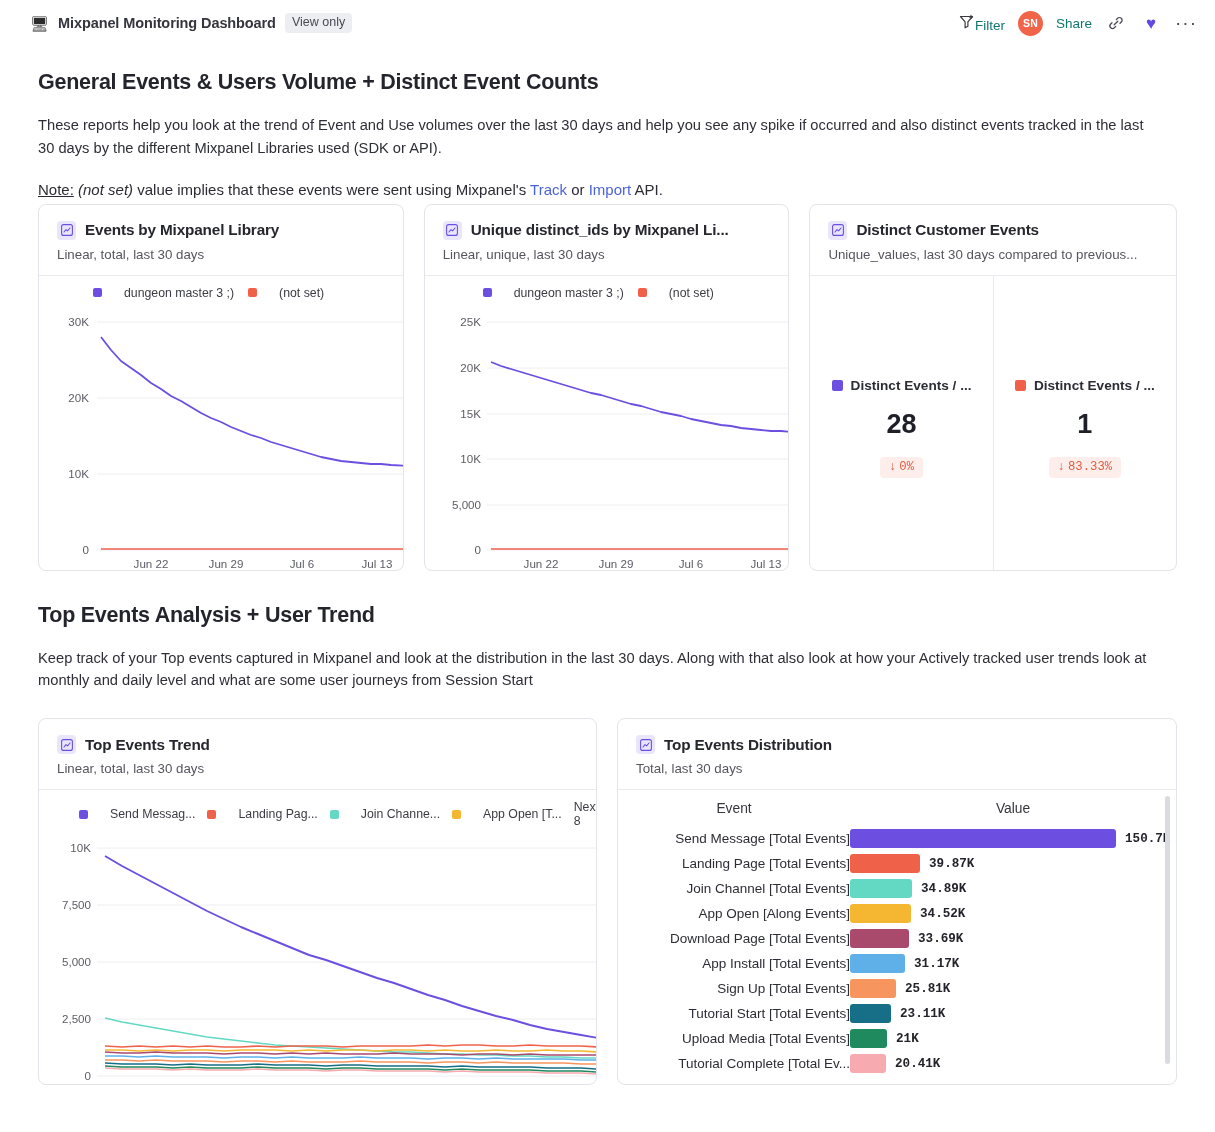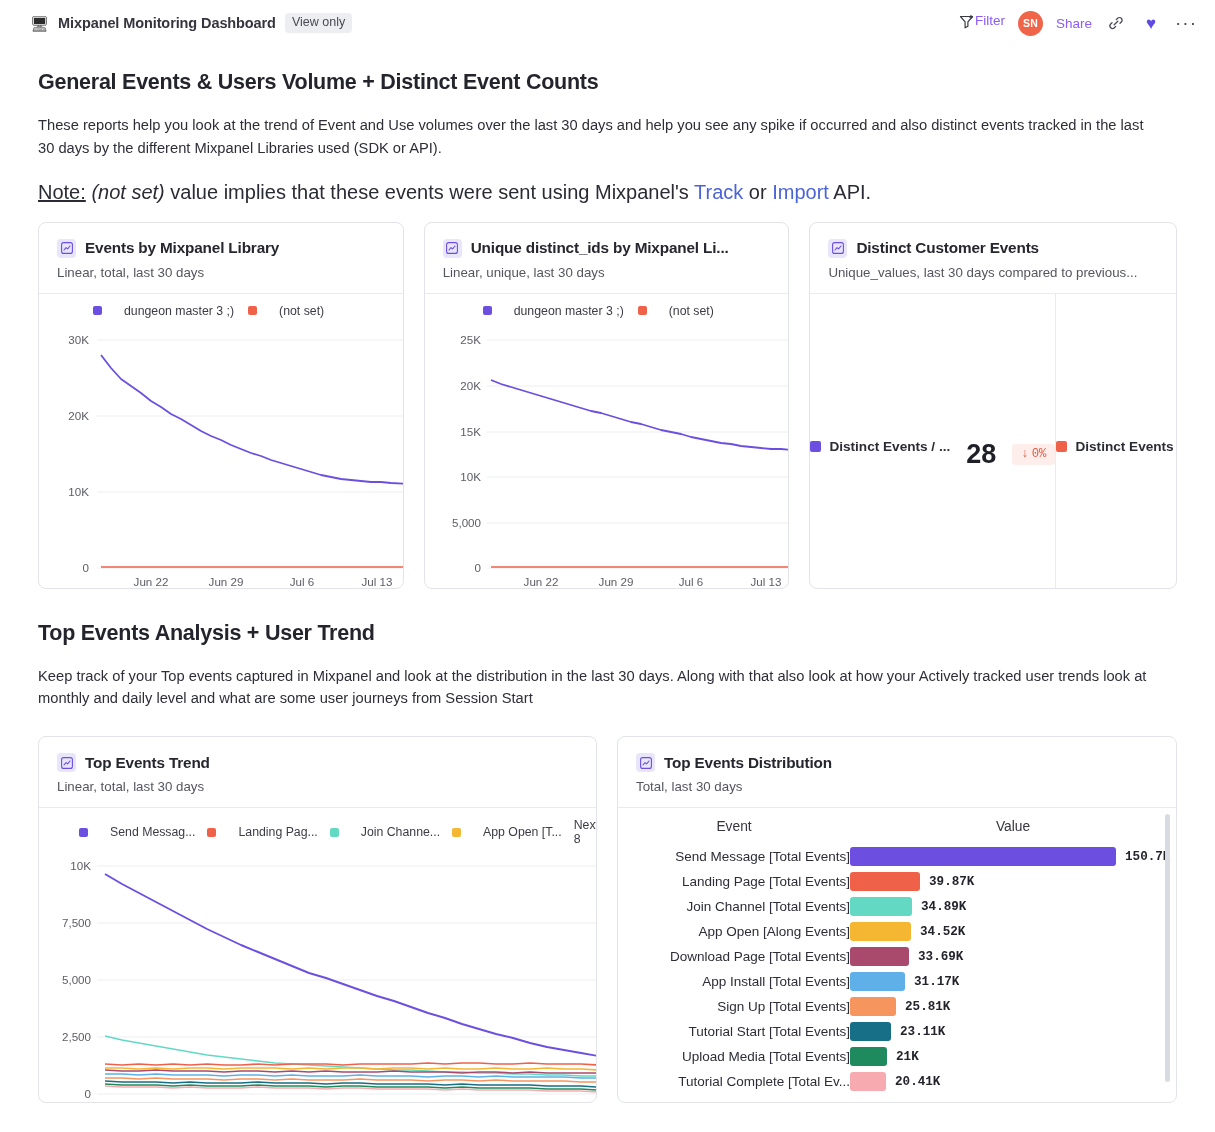--- a/index.html
+++ b/index.html
@@ -42,23 +42,23 @@
     line-height: 1;
   }
   .topbar-right {
     margin-left: auto;
     display: flex;
     align-items: center;
     gap: 13px;
   }
   .tb-item {
     display: flex;
-    align-items: flex-start;
+    align-items: flex-end;
     font-size: 13.5px;
-    color: #8b5cf6;
+    color: #0f766e;
     cursor: pointer;
   }
   .avatar {
     width: 25px; height: 25px;
     border-radius: 50%;
     background: #f06449;
     color: #fff;
     font-size: 10.5px;
     font-weight: 700;
     display: flex; align-items: center; justify-content: center;
@@ -82,30 +82,30 @@
     letter-spacing: -0.25px;
     color: #24242d;
   }
   p.para {
     font-size: 14.7px;
     line-height: 1.55;
     margin: 19px 0 0;
     max-width: 1110px;
     color: #2e2e38;
   }
-  .note-row { margin-top: 21px; font-size: 20px; }
+  .note-row { margin-top: 21px; font-size: 15px; }
   .note-label { text-decoration: underline; }
   .ital { font-style: italic; }
   .link { color: #4b63d8; text-decoration: none; cursor: pointer; }
 
   
   .cards {
     display: flex;
     gap: 20px;
-    margin-top: 18px;
+    margin-top: 6px;
   }
   .card {
     border: 1px solid #e2e4ea;
     border-radius: 8px;
     background: #fff;
     overflow: hidden;
     position: relative;
   }
   .card-head { padding: 16px 18px 13px; }
   .card-title-row { display: flex; align-items: center; gap: 9px; }
@@ -152,24 +152,24 @@
 
   
   .plot { position: relative; }
   .plot svg { display: block; }
 
   
   .dce-body { display: flex; height: 305px; }
   .dce-col {
     flex: 1;
     display: flex;
-    flex-direction: row;
+    flex-direction: column;
     align-items: center;
     justify-content: center;
-    gap: 16px;
+    gap: 0;
   }
   .dce-col + .dce-col { border-left: 1px solid #e9ebf0; }
   .dce-label {
     display: flex; align-items: center; gap: 8px;
     font-size: 13.6px; font-weight: 700; color: #2c2c36;
     white-space: nowrap;
   }
   .dce-label .swatch { width: 11px; height: 11px; border-radius: 2px; }
   .dce-value {
     font-size: 27px;

